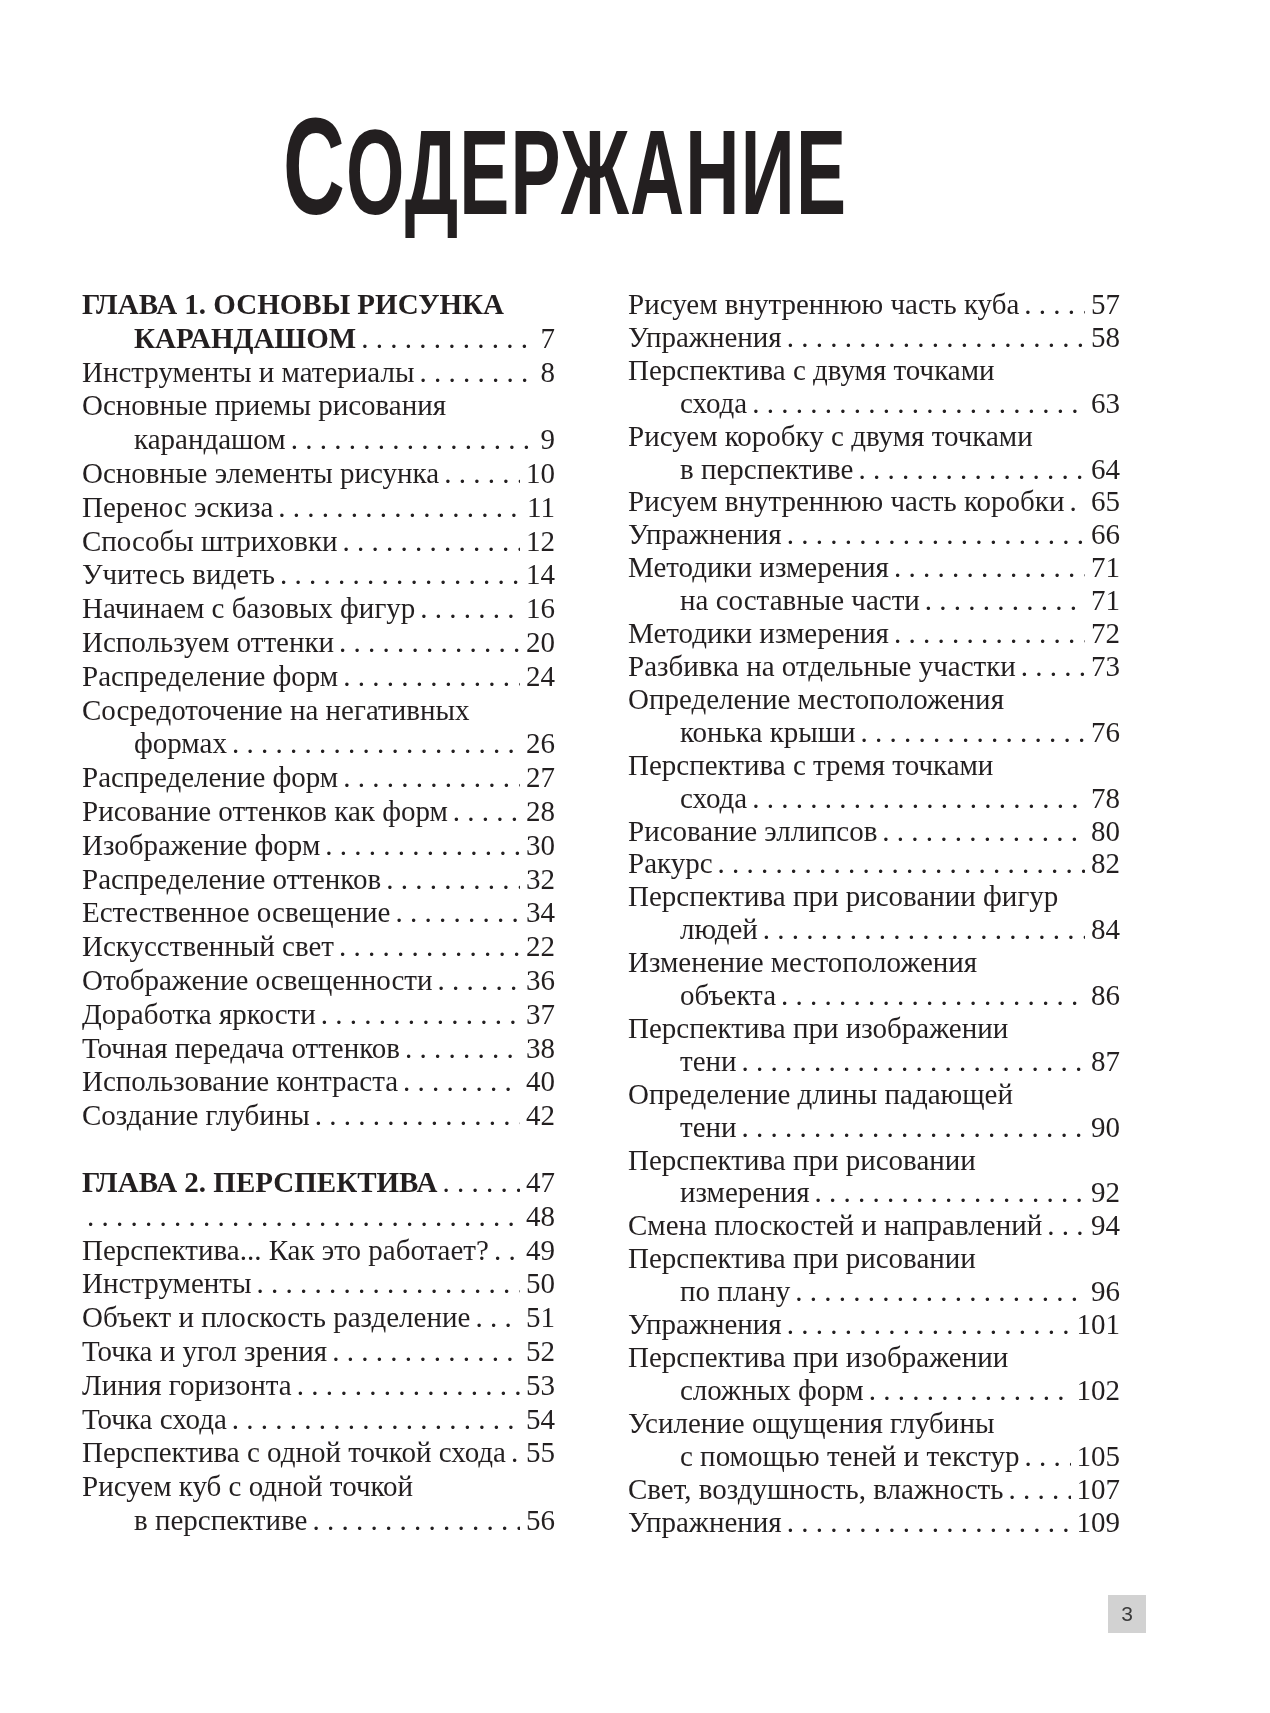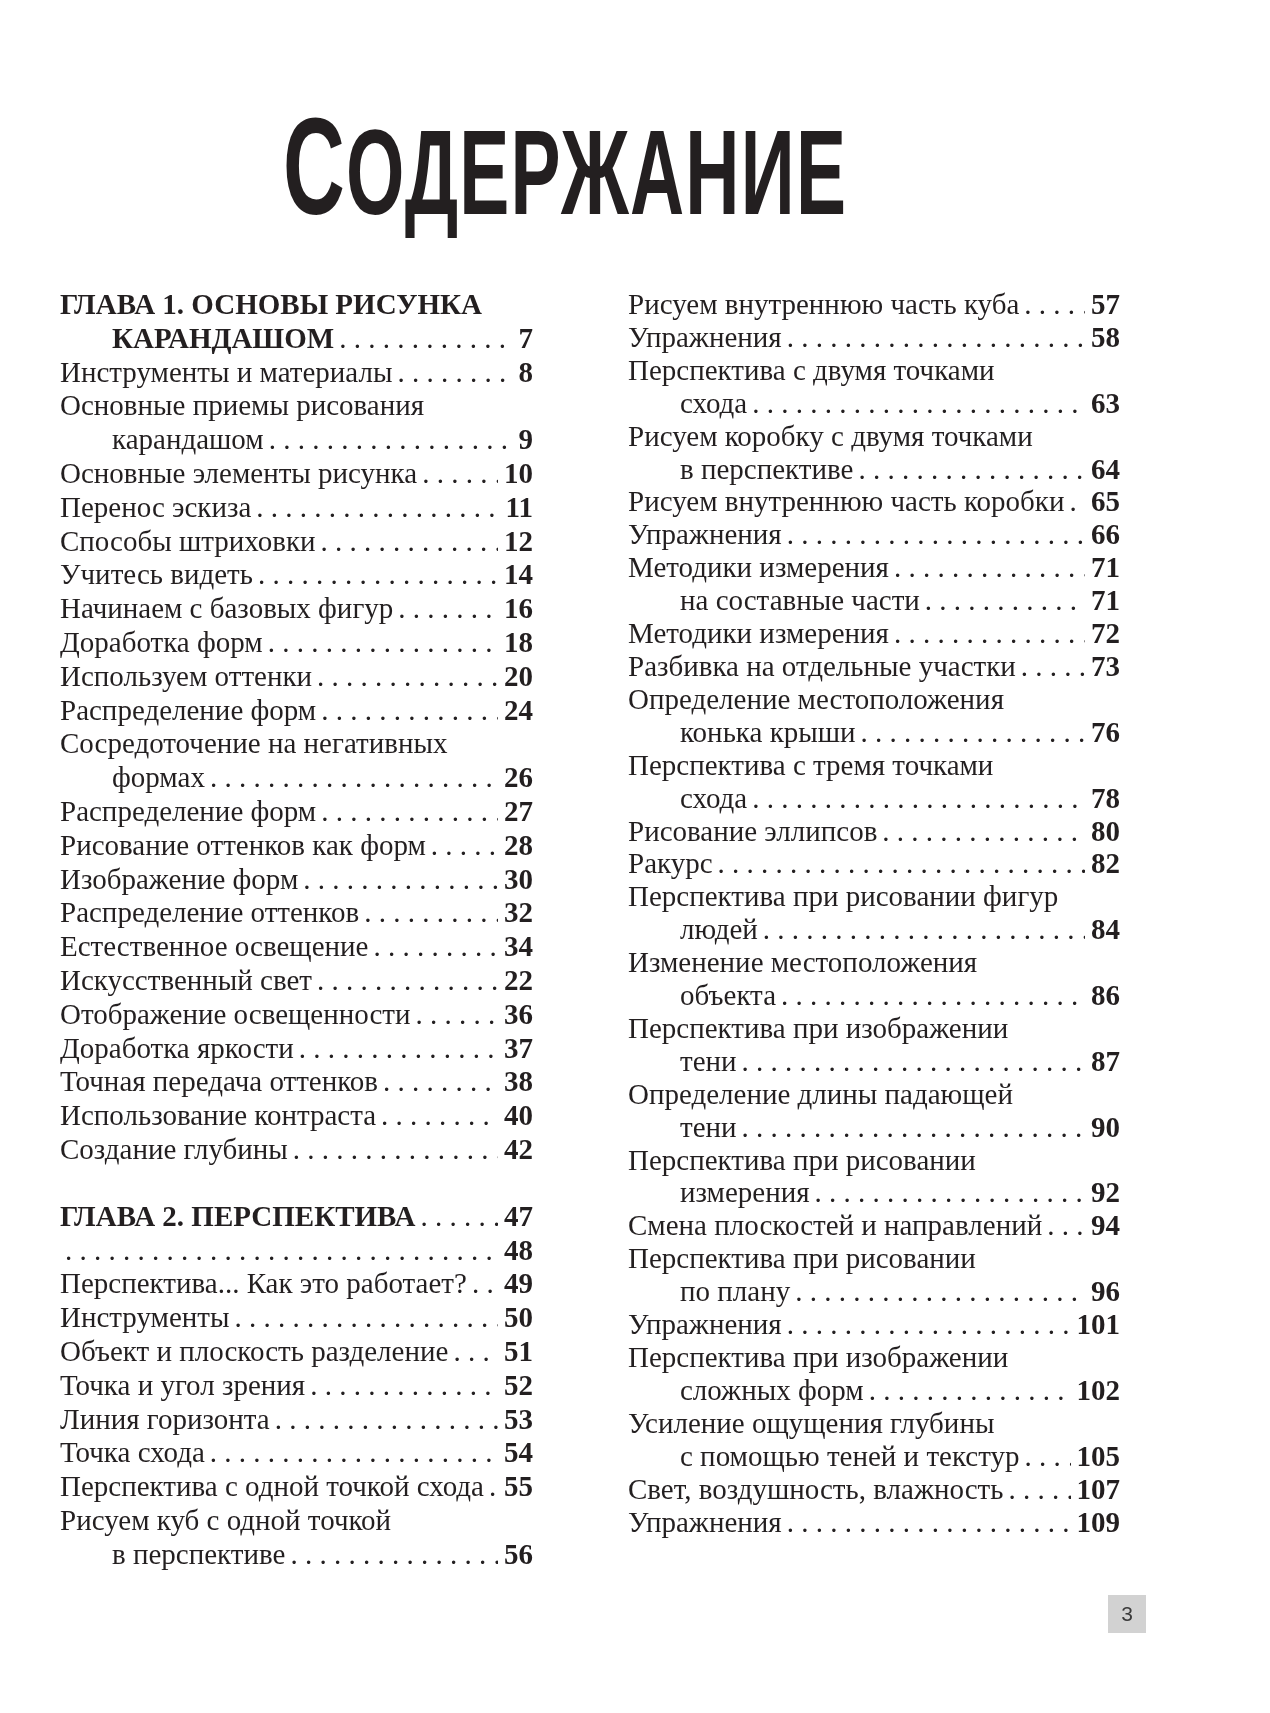--- a/index.html
+++ b/index.html
@@ -29,21 +29,21 @@
     color: #231f20;
   }
   .title .t1 { font-size: 138px; }
   .title .t2 { font-size: 121px; }
   
   .col {
     position: absolute;
     top: 288px;
     font-size: 29px;
   }
-  .col-left  { left: 60px;  width: 473px; line-height: 33.8px; }
+  .col-left  { left: 82px;  width: 473px; line-height: 33.8px; }
   .col-right { left: 628px; width: 492px; line-height: 32.9px; }
   .row {
     display: flex;
     align-items: baseline;
     white-space: nowrap;
   }
   .row .t { flex: 0 0 auto; }
   .row.chapter { font-weight: bold; }
   .row.indent { padding-left: 52px; }
   .leader {
@@ -53,21 +53,21 @@
     margin-left: 5px;
     font-weight: normal;
   }
   .leader::after {
     content: ". . . . . . . . . . . . . . . . . . . . . . . . . . . . . . . . . . . . . . . . . . . . . . . . . . . . . . . . . . . .";
     white-space: nowrap;
   }
   .pg {
     flex: 0 0 auto;
     padding-left: 6px;
-    font-weight: bold;
+    font-weight: normal;
     text-align: right;
   }
   .gap { height: 33px; }
   
   .folio {
     position: absolute;
     left: 1108px; top: 1595px;
     width: 38px; height: 38px;
     background: #d2d2d2;
     display: flex;
@@ -125,25 +125,20 @@
         <span class="t">Учитесь видеть</span>
         <span class="leader"></span>
         <span class="pg">14</span>
       </div>
       <div class="row">
         <span class="t">Начинаем с базовых фигур</span>
         <span class="leader"></span>
         <span class="pg">16</span>
       </div>
       <div class="row">
-        <span class="t">Доработка форм</span>
-        <span class="leader"></span>
-        <span class="pg">18</span>
-      </div>
-      <div class="row">
         <span class="t">Используем оттенки</span>
         <span class="leader"></span>
         <span class="pg">20</span>
       </div>
       <div class="row">
         <span class="t">Распределение форм</span>
         <span class="leader"></span>
         <span class="pg">24</span>
       </div>
       <div class="row">

